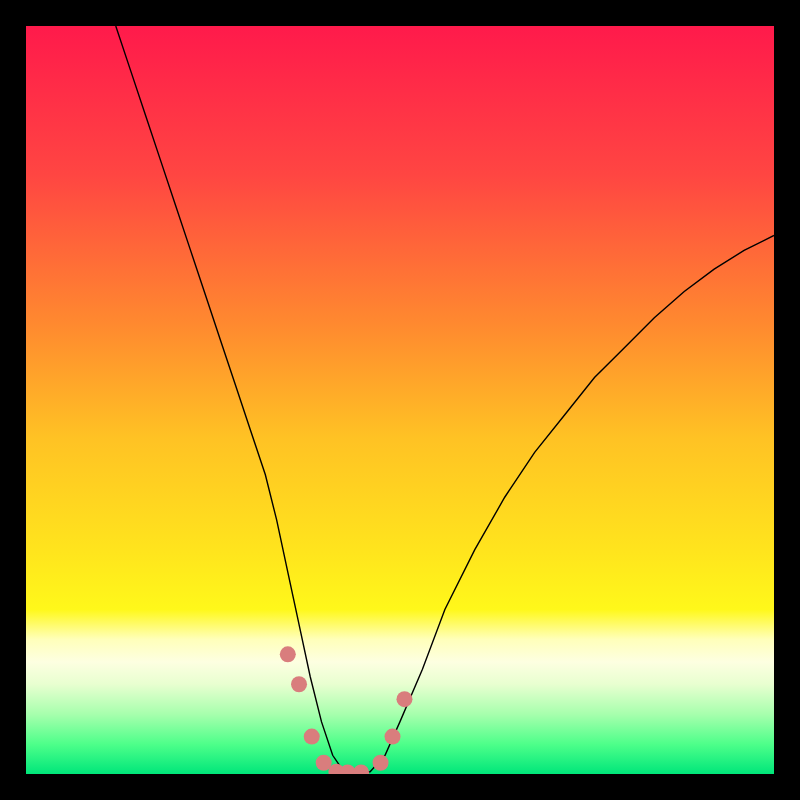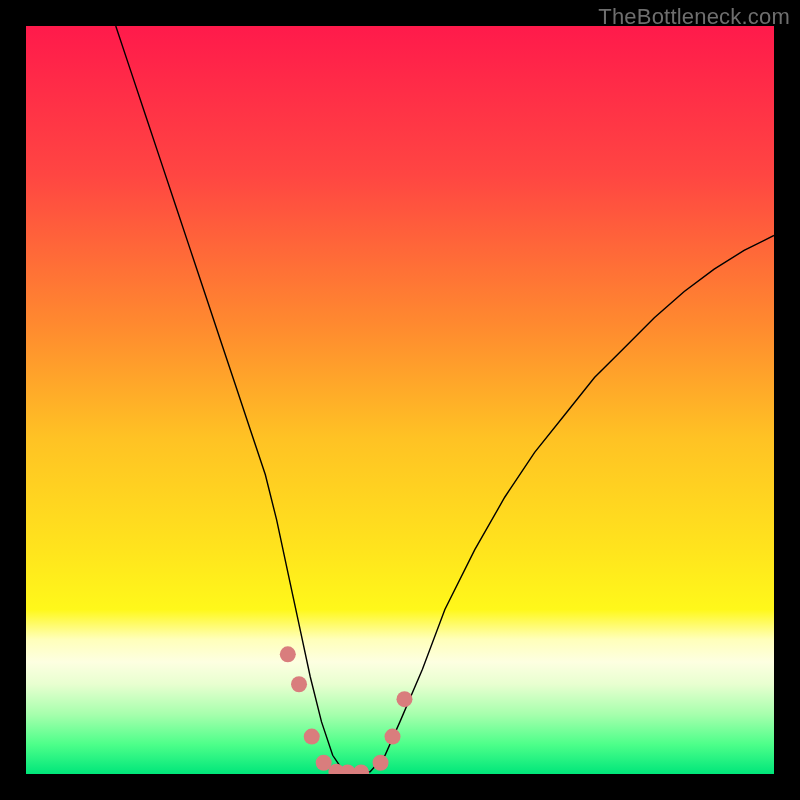--- a/index.html
+++ b/index.html
@@ -85,14 +85,13 @@
           <circle cx="310.42" cy="745.76" r="8" fill="#d97d7d"></circle>
           <circle cx="321.64" cy="746.50" r="8" fill="#d97d7d"></circle>
           <circle cx="335.10" cy="746.50" r="8" fill="#d97d7d"></circle>
           <circle cx="354.55" cy="736.78" r="8" fill="#d97d7d"></circle>
           <circle cx="366.52" cy="710.60" r="8" fill="#d97d7d"></circle>
           <circle cx="378.49" cy="673.20" r="8" fill="#d97d7d"></circle>
         </g>
     </svg>
   </div>
 
-  <div class="watermark">TheBottleneck.com</div>
 </div>
 
 </body></html>

